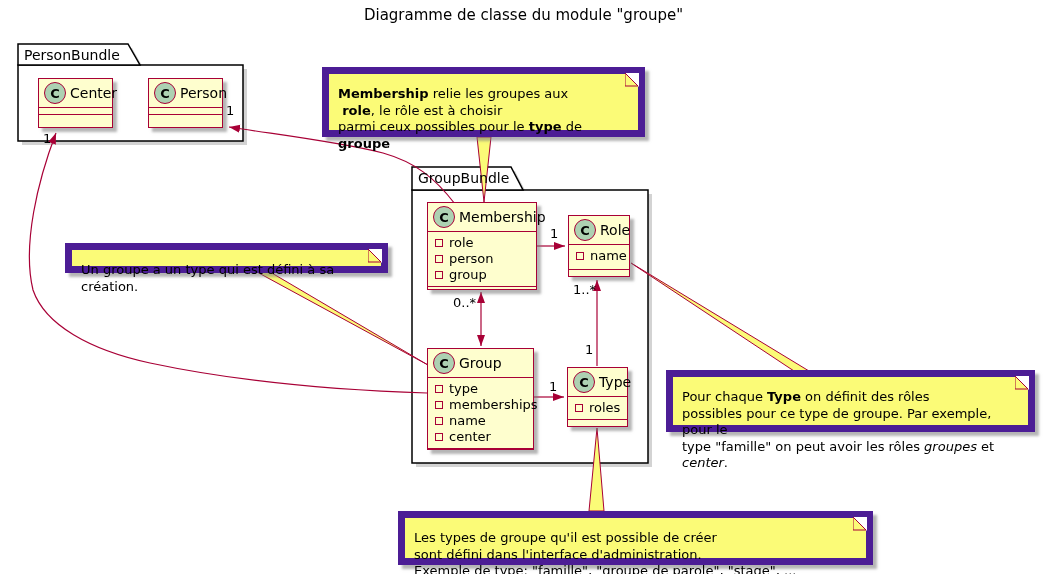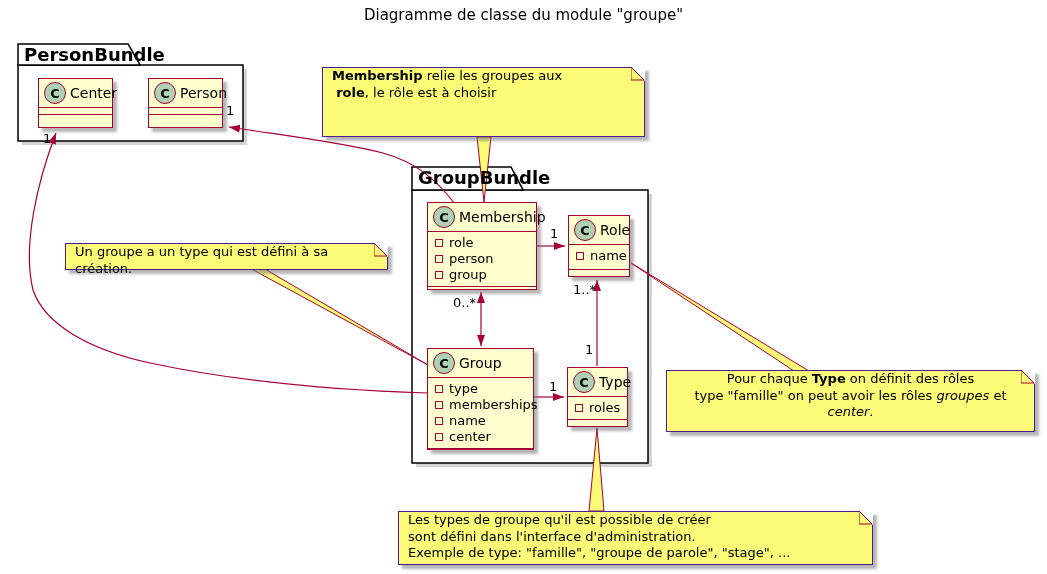--- a/index.html
+++ b/index.html
@@ -6,21 +6,21 @@
   #canvas {
     position:relative; width:1047px; height:574px; overflow:hidden;
     font-family:"DejaVu Sans", sans-serif; color:#000; background:#ffffff;
   }
   #edges { position:absolute; left:0; top:0; z-index:1; }
 
   .diagram-title {
     position:absolute; left:0; right:0; top:6px; text-align:center;
     font-size:15px; z-index:2;
   }
-  .pkg-label { position:absolute; z-index:2; font-size:18px; font-weight:bold; line-height:20px; }
+  .pkg-label { position:absolute; z-index:2; font-size:14px; font-weight:normal; line-height:20px; }
 
   .uml-class {
     position:absolute; z-index:2; box-sizing:border-box;
     background:#FEFECE; border:1.5px solid #A80036;
     box-shadow:3.5px 3.5px 2.5px rgba(120,120,120,.55);
     display:flex; flex-direction:column;
   }
   .cls-header { display:flex; align-items:center; gap:4px; padding:3px 5px; flex:none; }
   .c-circle {
     width:20px; height:20px; border-radius:50%; flex:none;
@@ -30,23 +30,23 @@
   }
   .cls-name { font-size:14px; white-space:nowrap; }
   .cls-attrs { border-top:1.5px solid #A80036; padding:3px 0; flex:1 1 auto; }
   .cls-attrs.empty { padding:0; min-height:6px; flex:none; }
   .attr-row { display:flex; align-items:center; gap:6px; padding:1px 7px; font-size:13px; line-height:14px; white-space:nowrap; }
   .f-icon { width:6px; height:6px; border:1.5px solid #A80036; background:#FEFECE; flex:none; }
   .cls-methods { border-top:1.5px solid #A80036; min-height:6px; flex:none; }
 
   .note {
     position:absolute; z-index:2; box-sizing:border-box;
-    background:#FBFB77; border:1px solid #4c1d95;
+    background:#FBFB77; border:7px solid #4c1d95;
     box-shadow:3.5px 3.5px 2.5px rgba(120,120,120,.55);
-    padding:0 9px 4px 9px; font-size:13px; line-height:16.5px;
+    padding:12px 9px 4px 9px; font-size:13px; line-height:16.5px;
   }
   .note-line { white-space:pre-wrap; }
   .note .b { font-weight:bold; }
   .note .i { font-style:italic; }
   .fold { position:absolute; top:-1px; right:-1px; }
 
   .mult { position:absolute; z-index:3; font-size:13px; line-height:13px; }
 </style>
 </head>
 <body>
@@ -194,36 +194,38 @@
     <div class="cls-methods"></div>
   </div>
 
   <div class="note" style="left:322px; top:67px; width:323px; height:70px;">
     <svg class="fold" width="14" height="14" viewBox="0 0 14 14">
       <polygon points="0,0 14,0 14,14" fill="#ffffff"></polygon>
       <path d="M0,0 L13,13 L0,13 Z" fill="#FBFB77" stroke="#A80036" stroke-width="1"></path>
     </svg>
     <div class="note-line"><span class="seg b">Membership</span><span class="seg"> relie les groupes aux</span></div>
     <div class="note-line"><span class="seg"> </span><span class="seg b">role</span><span class="seg">, le rôle est à choisir</span></div>
+    <div class="note-line"><span class="seg">parmi ceux possibles pour le </span><span class="seg b">type</span><span class="seg"> de </span><span class="seg b">groupe</span></div>
   </div>
 
   <div class="note" style="left:65px; top:243px; width:323px; height:27px;">
     <svg class="fold" width="14" height="14" viewBox="0 0 14 14">
       <polygon points="0,0 14,0 14,14" fill="#ffffff"></polygon>
       <path d="M0,0 L13,13 L0,13 Z" fill="#FBFB77" stroke="#A80036" stroke-width="1"></path>
     </svg>
     <div class="note-line"><span class="seg">Un groupe a un type qui est défini à sa création.</span></div>
   </div>
 
-  <div class="note" style="left:666px; top:370px; width:369px; height:62px;text-align:center;">
+  <div class="note" style="left:666px; top:370px; width:369px; height:62px;">
     <svg class="fold" width="14" height="14" viewBox="0 0 14 14">
       <polygon points="0,0 14,0 14,14" fill="#ffffff"></polygon>
       <path d="M0,0 L13,13 L0,13 Z" fill="#FBFB77" stroke="#A80036" stroke-width="1"></path>
     </svg>
     <div class="note-line"><span class="seg">Pour chaque </span><span class="seg b">Type</span><span class="seg"> on définit des rôles</span></div>
+    <div class="note-line"><span class="seg">possibles pour ce type de groupe. Par exemple, pour le</span></div>
     <div class="note-line"><span class="seg">type "famille" on peut avoir les rôles </span><span class="seg i">groupes</span><span class="seg"> et </span><span class="seg i">center</span><span class="seg">.</span></div>
   </div>
 
   <div class="note" style="left:398px; top:511px; width:475px; height:54px;">
     <svg class="fold" width="14" height="14" viewBox="0 0 14 14">
       <polygon points="0,0 14,0 14,14" fill="#ffffff"></polygon>
       <path d="M0,0 L13,13 L0,13 Z" fill="#FBFB77" stroke="#A80036" stroke-width="1"></path>
     </svg>
     <div class="note-line"><span class="seg">Les types de groupe qu'il est possible de créer</span></div>
     <div class="note-line"><span class="seg">sont défini dans l'interface d'administration.</span></div>

